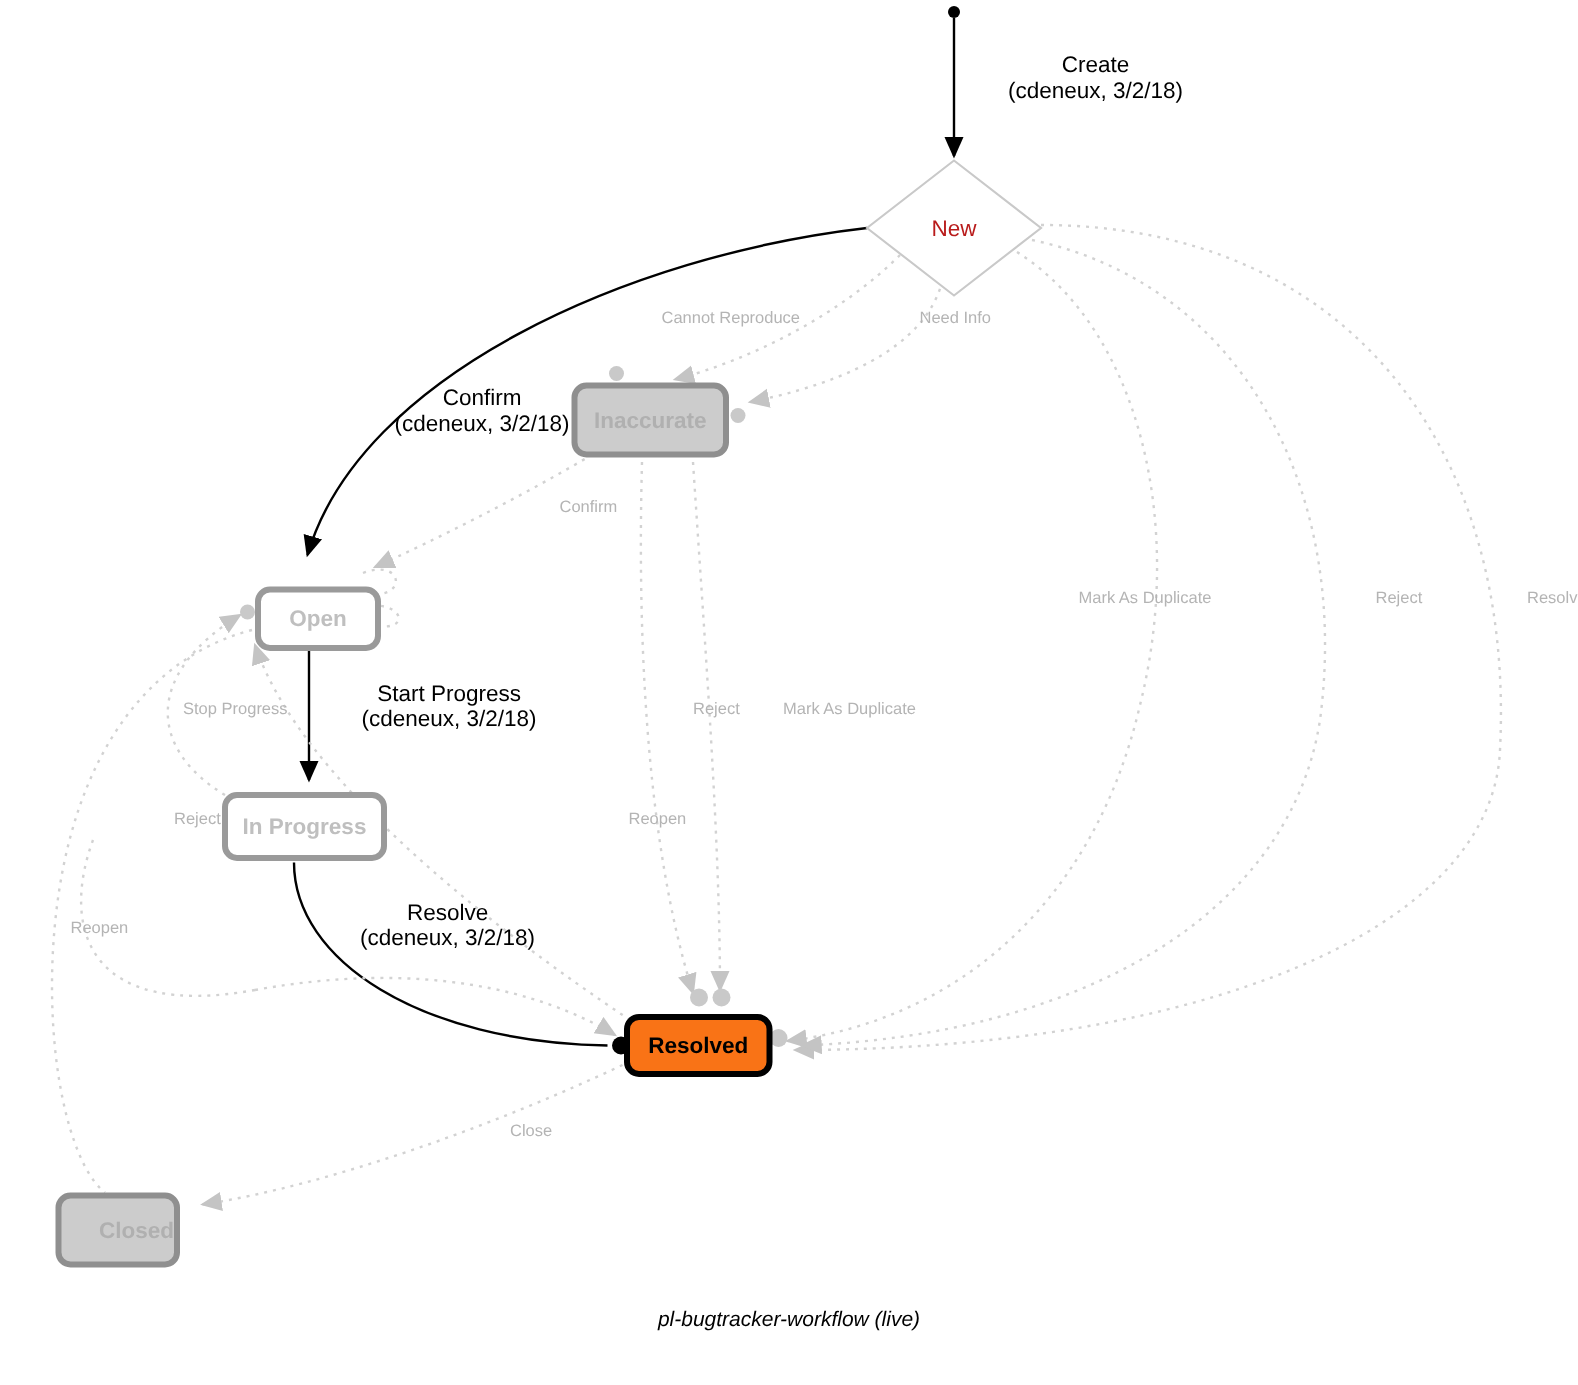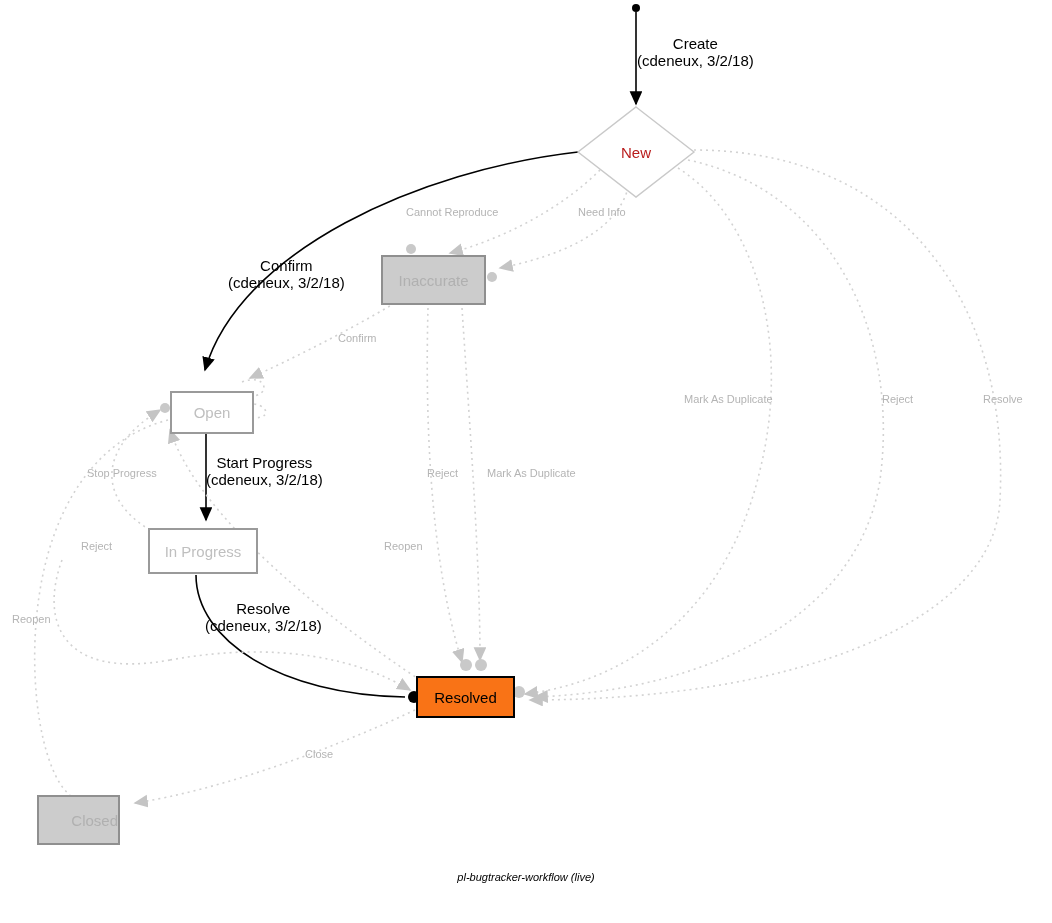--- a/index.html
+++ b/index.html
@@ -27,24 +27,25 @@
   .node {
     position: absolute;
     box-sizing: border-box;
     display: flex;
     align-items: center;
     justify-content: center;
     font-size: 15px;
     white-space: nowrap;
   }
   .node-box {
-    border: 2px solid #000000;
+    border: 4px solid #000000;
     background: #ffffff;
-    border-radius: 0;
-    color: #000000;
+    border-radius: 10px;
+    color: #000000;
+    font-weight: bold;
   }
   .node-box.dim {
     color: #bfbfbf;
     border-color: #9a9a9a;
   }
   .node-box.gray-fill {
     background: #cccccc;
     border-color: #8f8f8f;
     color: #b0b0b0;
   }
@@ -65,28 +66,29 @@
   .edge-label.active {
     color: #000000;
     font-size: 15px;
   }
   .edge-label.active .sub {
     display: block;
   }
   .edge-label .line {
     display: block;
     text-align: center;
+    padding-left: 35px;
   }
   .footer {
     position: absolute;
     left: 0;
     width: 1052px;
     text-align: center;
     font-style: italic;
-    font-size: 11px;
+    font-size: 14px;
     color: #000000;
   }
 </style>
 </head>
 <body>
 
 <div id="canvas">
 
   <svg id="edges" viewBox="0 0 1052 923">
     <defs>

